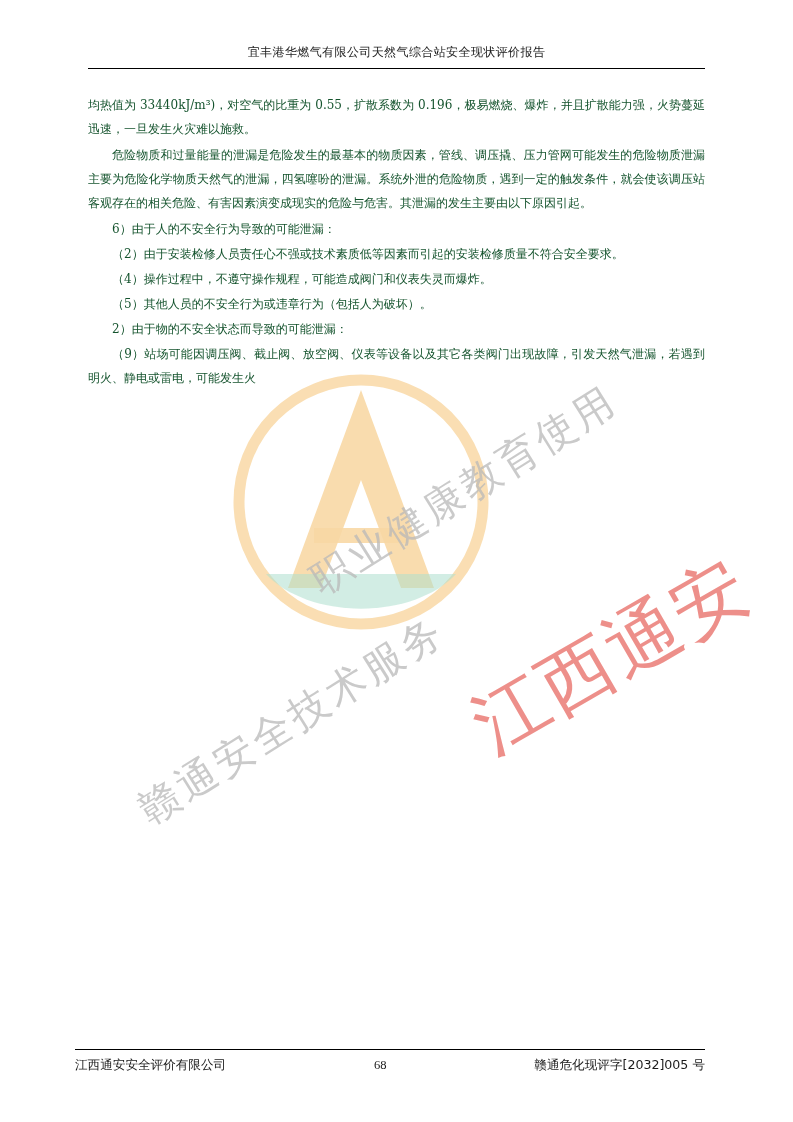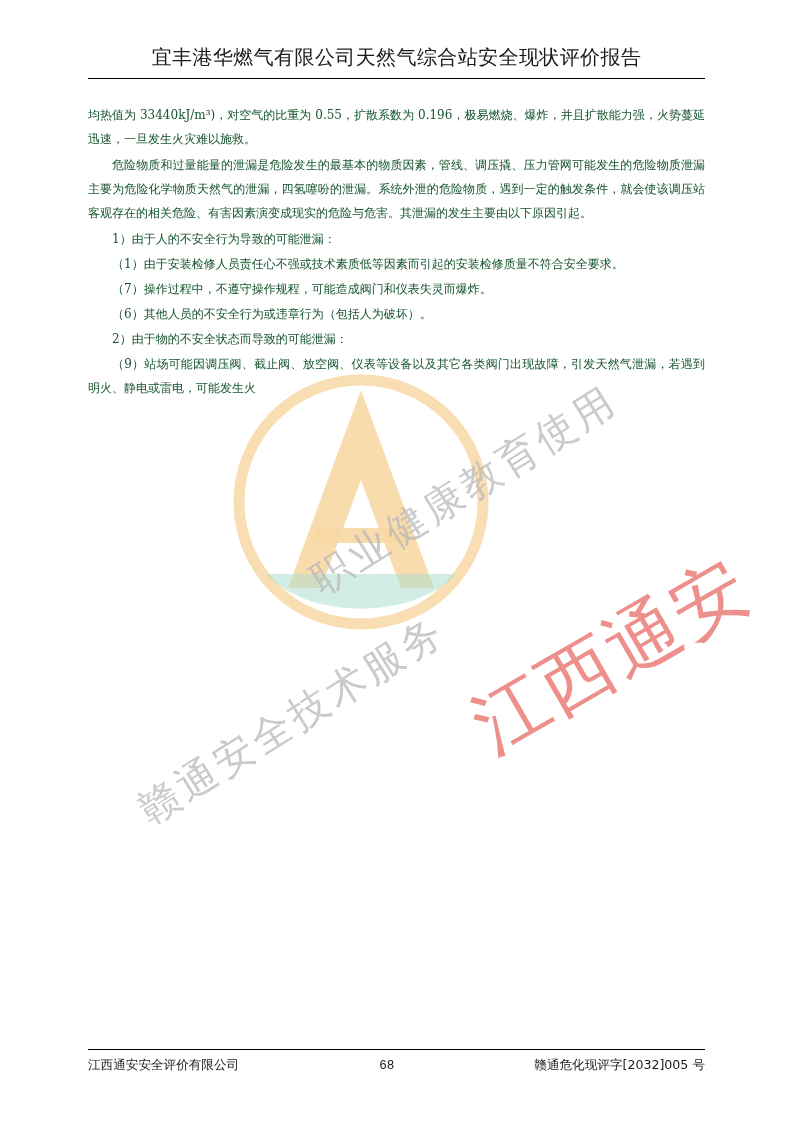--- a/index.html
+++ b/index.html
@@ -23,21 +23,21 @@
     position: absolute;
     left: 88px;
     right: 88px;
     top: 44px;
     bottom: 44px;
   }
 
   
   .header {
     text-align: center;
-    font-size: 20px;
+    font-size: 12px;
     color: #1a1a1a;
     letter-spacing: 0.4px;
     padding-bottom: 7px;
     font-family: "DejaVu Sans", "Liberation Sans", sans-serif;
   }
   .header-rule {
     border-bottom: 1.6px solid #000;
     margin-bottom: 24px;
   }
 
@@ -108,38 +108,38 @@
     transform: rotate(-30deg);
     transform-origin: left top;
     white-space: nowrap;
     opacity: 0.55;
     font-family: "DejaVu Serif", "Liberation Serif", serif;
   }
 
   
   .footer {
     position: absolute;
-    left: 88px;
+    left: 75px;
     right: 88px;
     bottom: 48px;
   }
   .footer-rule {
     border-bottom: 1.3px solid #000;
     margin-bottom: 7px;
   }
   .footer-row {
     display: flex;
     justify-content: space-between;
     align-items: baseline;
     font-size: 12.6px;
     color: #1a1a1a;
     font-family: "DejaVu Sans", "Liberation Sans", sans-serif;
   }
   .footer-center {
-    font-family: Liberation Mono, monospace;
+    font-family: Liberation Serif, serif;
     font-size: 12.6px;
     text-align: right;
   }
 </style>
 </head>
 <body>
 
 <div class="page">
 
   <div class="watermark">
@@ -155,24 +155,24 @@
   </div>
 
   <div class="page-inner">
 
     <div class="header">宜丰港华燃气有限公司天然气综合站安全现状评价报告</div>
     <div class="header-rule"></div>
 
     <div class="content">
       <p class="noindent">均热值为 33440kJ/m³)，对空气的比重为 0.55，扩散系数为 0.196，极易燃烧、爆炸，并且扩散能力强，火势蔓延迅速，一旦发生火灾难以施救。</p>
       <p class="indent">危险物质和过量能量的泄漏是危险发生的最基本的物质因素，管线、调压撬、压力管网可能发生的危险物质泄漏主要为危险化学物质天然气的泄漏，四氢噻吩的泄漏。系统外泄的危险物质，遇到一定的触发条件，就会使该调压站客观存在的相关危险、有害因素演变成现实的危险与危害。其泄漏的发生主要由以下原因引起。</p>
-      <p class="indent">1）由于人的不安全行为导致的可能泄漏：</p>
-      <p class="indent">（1）由于安装检修人员责任心不强或技术素质低等因素而引起的安装检修质量不符合安全要求。</p>
-      <p class="indent">（7）操作过程中，不遵守操作规程，可能造成阀门和仪表失灵而爆炸。</p>
-      <p class="indent">（6）其他人员的不安全行为或违章行为（包括人为破坏）。</p>
+      <p class="indent">6）由于人的不安全行为导致的可能泄漏：</p>
+      <p class="indent">（2）由于安装检修人员责任心不强或技术素质低等因素而引起的安装检修质量不符合安全要求。</p>
+      <p class="indent">（4）操作过程中，不遵守操作规程，可能造成阀门和仪表失灵而爆炸。</p>
+      <p class="indent">（5）其他人员的不安全行为或违章行为（包括人为破坏）。</p>
       <p class="indent">2）由于物的不安全状态而导致的可能泄漏：</p>
       <p class="indent">（9）站场可能因调压阀、截止阀、放空阀、仪表等设备以及其它各类阀门出现故障，引发天然气泄漏，若遇到明火、静电或雷电，可能发生火</p>
     </div>
 
   </div>
 
   <div class="footer">
     <div class="footer-rule"></div>
     <div class="footer-row">
       <div>江西通安安全评价有限公司</div>

